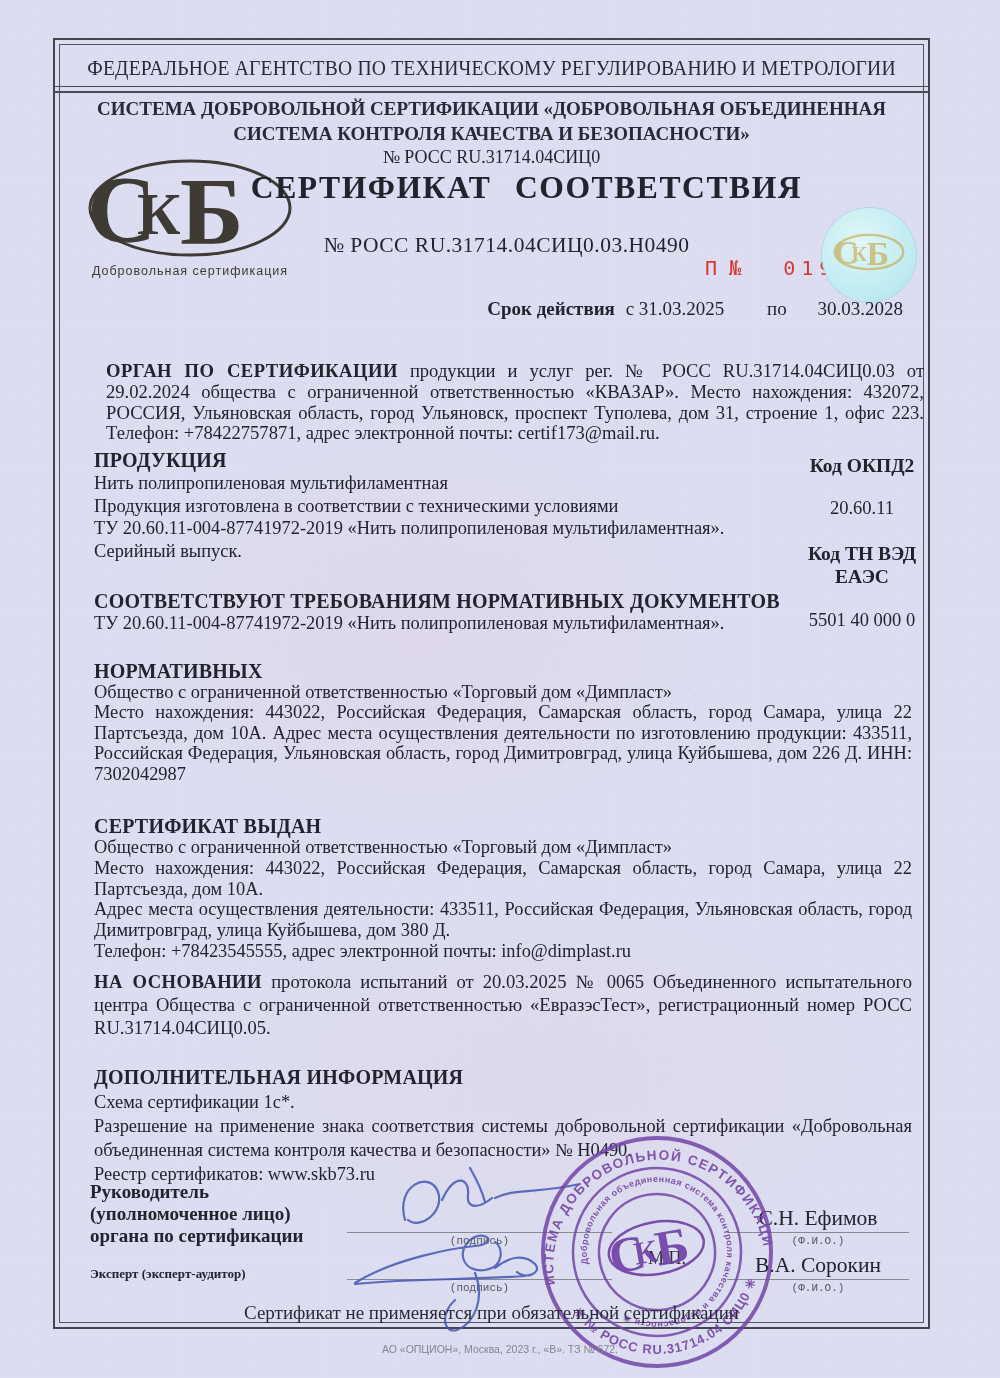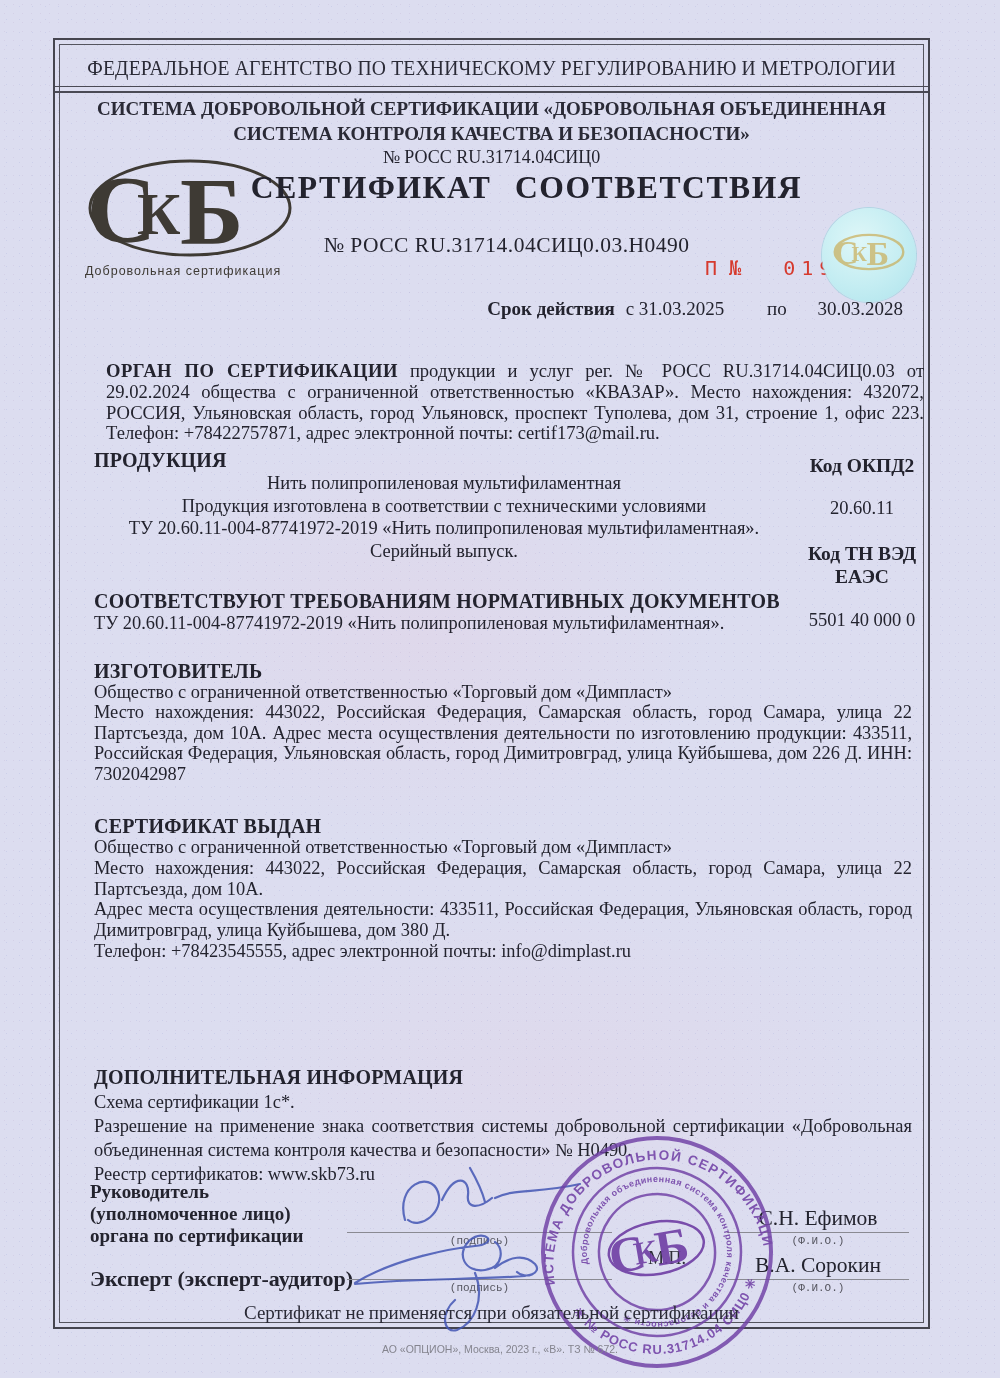--- a/index.html
+++ b/index.html
@@ -34,21 +34,21 @@
   .center{text-align:center;}
   .just{text-align:justify;text-align-last:left;}
 
   .agency{left:0;right:0;top:17px;font-size:20px;letter-spacing:.2px;color:#2a2a36;transform:scaleX(.98);}
   .divider{left:0;right:0;top:46px;height:4px;border-top:1px solid #4a4a55;border-bottom:2px solid #4a4a55;}
   .sys1{left:0;right:0;top:58px;font-size:19px;font-weight:bold;color:#2a2a36;}
   .sys2{left:0;right:0;top:83px;font-size:19px;font-weight:bold;color:#2a2a36;}
   .sysnum{left:0;right:0;top:107px;font-size:18px;}
 
   .logo-wrap{left:30px;top:118px;width:210px;}
-  .logo-caption{font-size:12.5px;letter-spacing:1px;color:#3e3a34;margin-top:2px;text-align:left;font-family:"Liberation Sans",sans-serif;}
+  .logo-caption{font-size:12.5px;letter-spacing:1px;color:#3e3a34;margin-top:2px;text-align:center;font-family:"Liberation Sans",sans-serif;}
 
   .title{left:78px;right:8px;top:130px;font-size:31px;font-weight:bold;letter-spacing:1.5px;word-spacing:14px;color:#23232e;transform:scaleX(1.02);}
   .certnum{left:30px;right:0;top:193px;font-size:21.5px;letter-spacing:.5px;}
   .blanknum{left:650px;top:216px;font-family:"DejaVu Sans Mono",monospace;font-size:20px;color:#d63a2e;display:flex;gap:42px;}
   .blanknum .digits{letter-spacing:6px;}
   .hologram{
     left:767px;top:168px;width:94px;height:94px;border-radius:50%;
     background:radial-gradient(circle at 40% 35%, #dff7f8 0%, #c4edf2 55%, #aee3ec 100%);
     box-shadow:0 0 0 1px rgba(150,210,220,.6);
   }
@@ -56,21 +56,21 @@
   .validity{right:25px;top:258px;font-size:19px;}
   .validity .lbl{font-weight:bold;}
   .validity .sp1{margin-left:6px;}
   .validity .sp2{margin-left:38px;margin-right:26px;}
 
   .org{left:39px;width:818px;top:309px;font-size:18.6px;line-height:20.8px;}
   .org .lead{font-weight:bold;letter-spacing:.5px;}
 
   .sec-head{font-size:20px;font-weight:bold;letter-spacing:.2px;}
   .prod-head{left:39px;top:409px;}
-  .prod-lines{left:39px;width:700px;top:432px;font-size:18.4px;line-height:22.6px;text-align:center;}
+  .prod-lines{left:39px;width:700px;top:432px;font-size:18.4px;line-height:22.6px;}
   .codes{width:130px;text-align:center;font-size:18.5px;}
   .okpd2-label{left:742px;top:415px;font-weight:bold;font-size:19.5px;}
   .okpd2-value{left:742px;top:458px;}
   .tnved-label1{left:742px;top:503px;font-weight:bold;font-size:19.5px;}
   .tnved-label2{left:742px;top:526px;font-weight:bold;font-size:19.5px;}
   .tnved-value{left:742px;top:570px;}
 
   .conf-head{left:39px;top:550px;}
   .conf-text{left:39px;width:690px;top:573px;font-size:18.4px;}
 
@@ -82,21 +82,21 @@
   .issued-body p{margin:0;}
 
   .basis{left:39px;width:818px;top:930px;font-size:18.6px;line-height:23px;}
   .basis .lead{font-weight:bold;letter-spacing:.5px;}
 
   .add-head{left:39px;top:1026px;}
   .add-body{left:39px;width:818px;top:1050px;font-size:18.4px;line-height:24px;}
   .add-body p{margin:0;font-family:Liberation Serif, serif;}
 
   .sig-label-head{left:35px;top:1141px;font-size:19px;font-weight:bold;line-height:22px;}
-  .sig-label-expert{left:35px;top:1226px;font-size:22px;font-weight:bold;}
+  .sig-label-expert{left:35px;top:1226px;font-size:13px;font-weight:bold;}
   .line-u{border-bottom:1px solid #8a8a92;height:27px;box-sizing:border-box;}
   .sign-line1{left:292px;top:1166px;width:265px;}
   .sign-line2{left:292px;top:1213px;width:265px;}
   .cap{font-size:11px;color:#55555f;text-align:center;font-family:Liberation Mono, monospace;}
   .cap1{left:292px;top:1195px;width:265px;}
   .cap2{left:292px;top:1242px;width:265px;}
   .fio1{left:672px;top:1166px;width:182px;text-align:center;font-size:21.5px;}
   .fio2{left:672px;top:1213px;width:182px;text-align:center;font-size:21.5px;}
   .fcap1{left:672px;top:1195px;width:182px;}
   .fcap2{left:672px;top:1242px;width:182px;}
@@ -171,34 +171,37 @@
     </div>
     <div class="abs codes okpd2-label">Код ОКПД2</div>
     <div class="abs codes okpd2-value">20.60.11</div>
     <div class="abs codes tnved-label1">Код ТН ВЭД</div>
     <div class="abs codes tnved-label2">ЕАЭС</div>
     <div class="abs codes tnved-value">5501 40 000 0</div>
 
     <div class="abs sec-head conf-head">СООТВЕТСТВУЮТ ТРЕБОВАНИЯМ НОРМАТИВНЫХ ДОКУМЕНТОВ</div>
     <div class="abs conf-text">ТУ 20.60.11-004-87741972-2019 «Нить полипропиленовая  мультифиламентная».</div>
 
-    <div class="abs sec-head manu-head">ИЗГОТОВИТЕЛЬ</div>
+    <div class="abs sec-head manu-head">НОРМАТИВНЫХ</div>
     <div class="abs manu-body">
       <div>Общество с ограниченной ответственностью «Торговый дом «Димпласт»</div>
       <div class="just">Место нахождения: 443022, Российская Федерация, Самарская область, город Самара, улица 22 Партсъезда, дом 10А. Адрес места осуществления деятельности по изготовлению продукции: 433511, Российская Федерация, Ульяновская область, город Димитровград, улица Куйбышева, дом 226 Д. ИНН: 7302042987</div>
     </div>
 
     <div class="abs sec-head issued-head">СЕРТИФИКАТ ВЫДАН</div>
     <div class="abs issued-body">
       <p>Общество с ограниченной ответственностью «Торговый дом «Димпласт»</p>
       <p class="just">Место нахождения: 443022, Российская Федерация, Самарская область, город Самара, улица 22 Партсъезда, дом 10А.</p>
       <p class="just">Адрес места осуществления деятельности: 433511, Российская Федерация, Ульяновская область, город Димитровград, улица Куйбышева, дом 380 Д.</p>
       <p>Телефон: +78423545555, адрес электронной почты: info@dimplast.ru</p>
     </div>
 
+    <p class="abs basis just" style="margin:0">
+      <span class="lead">НА ОСНОВАНИИ</span><span> протокола испытаний от 20.03.2025 № 0065 Объединенного испытательного центра Общества с ограниченной ответственностью «ЕвразэсТест», регистрационный номер РОСС RU.31714.04СИЦ0.05.</span>
+    </p>
 
     <div class="abs sec-head add-head">ДОПОЛНИТЕЛЬНАЯ ИНФОРМАЦИЯ</div>
     <div class="abs add-body">
       <p>Схема сертификации 1с*.</p>
       <p class="just">Разрешение на применение знака соответствия системы добровольной сертификации «Добровольная объединенная система контроля качества и безопасности» № Н0490.</p>
       <p>Реестр сертификатов: www.skb73.ru</p>
     </div>
 
     <div class="abs sig-label-head">
       <div>Руководитель</div>

